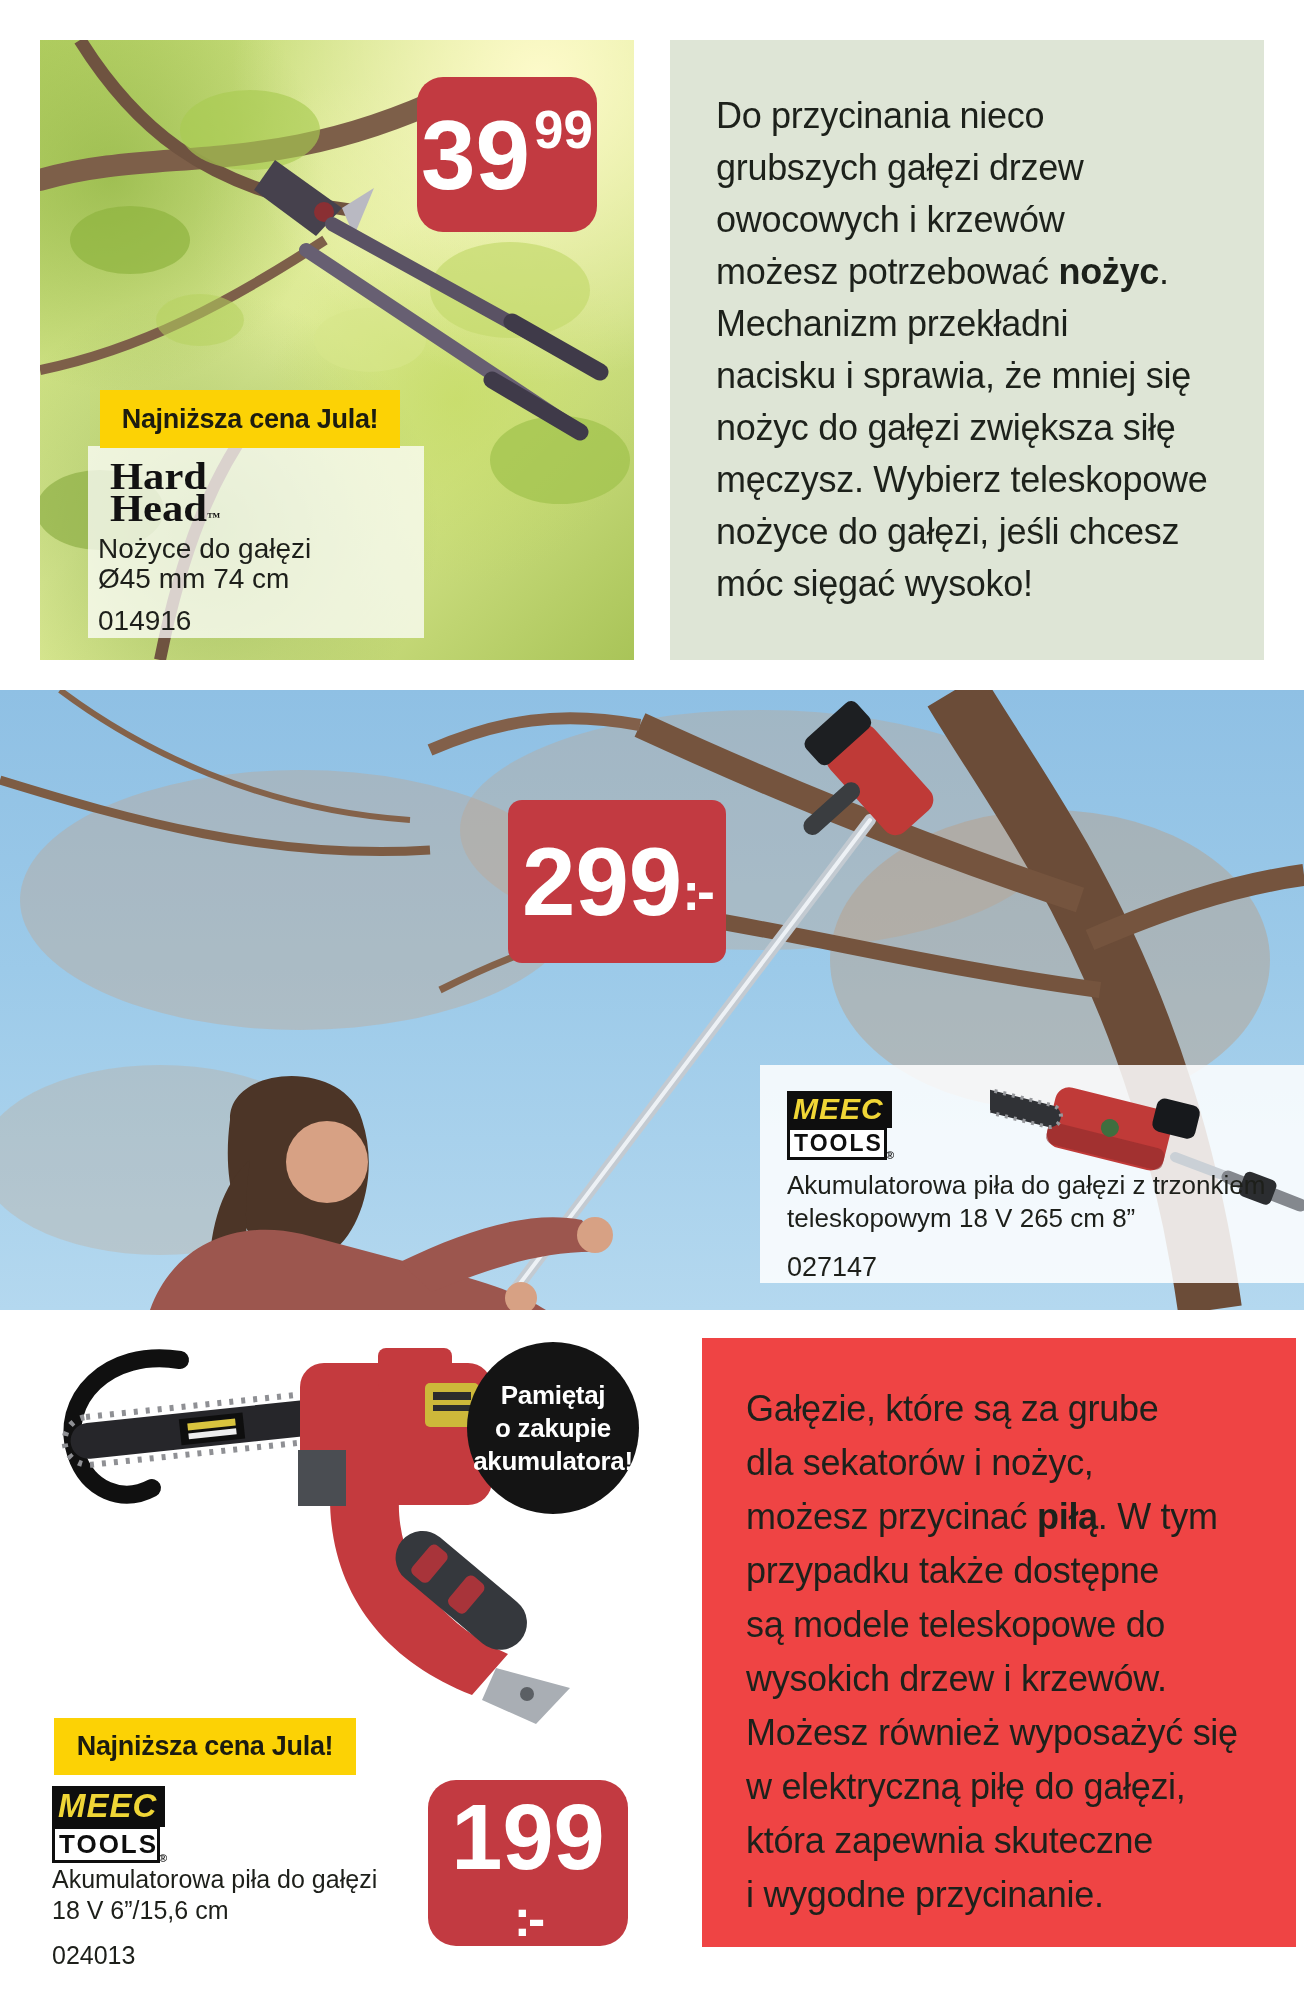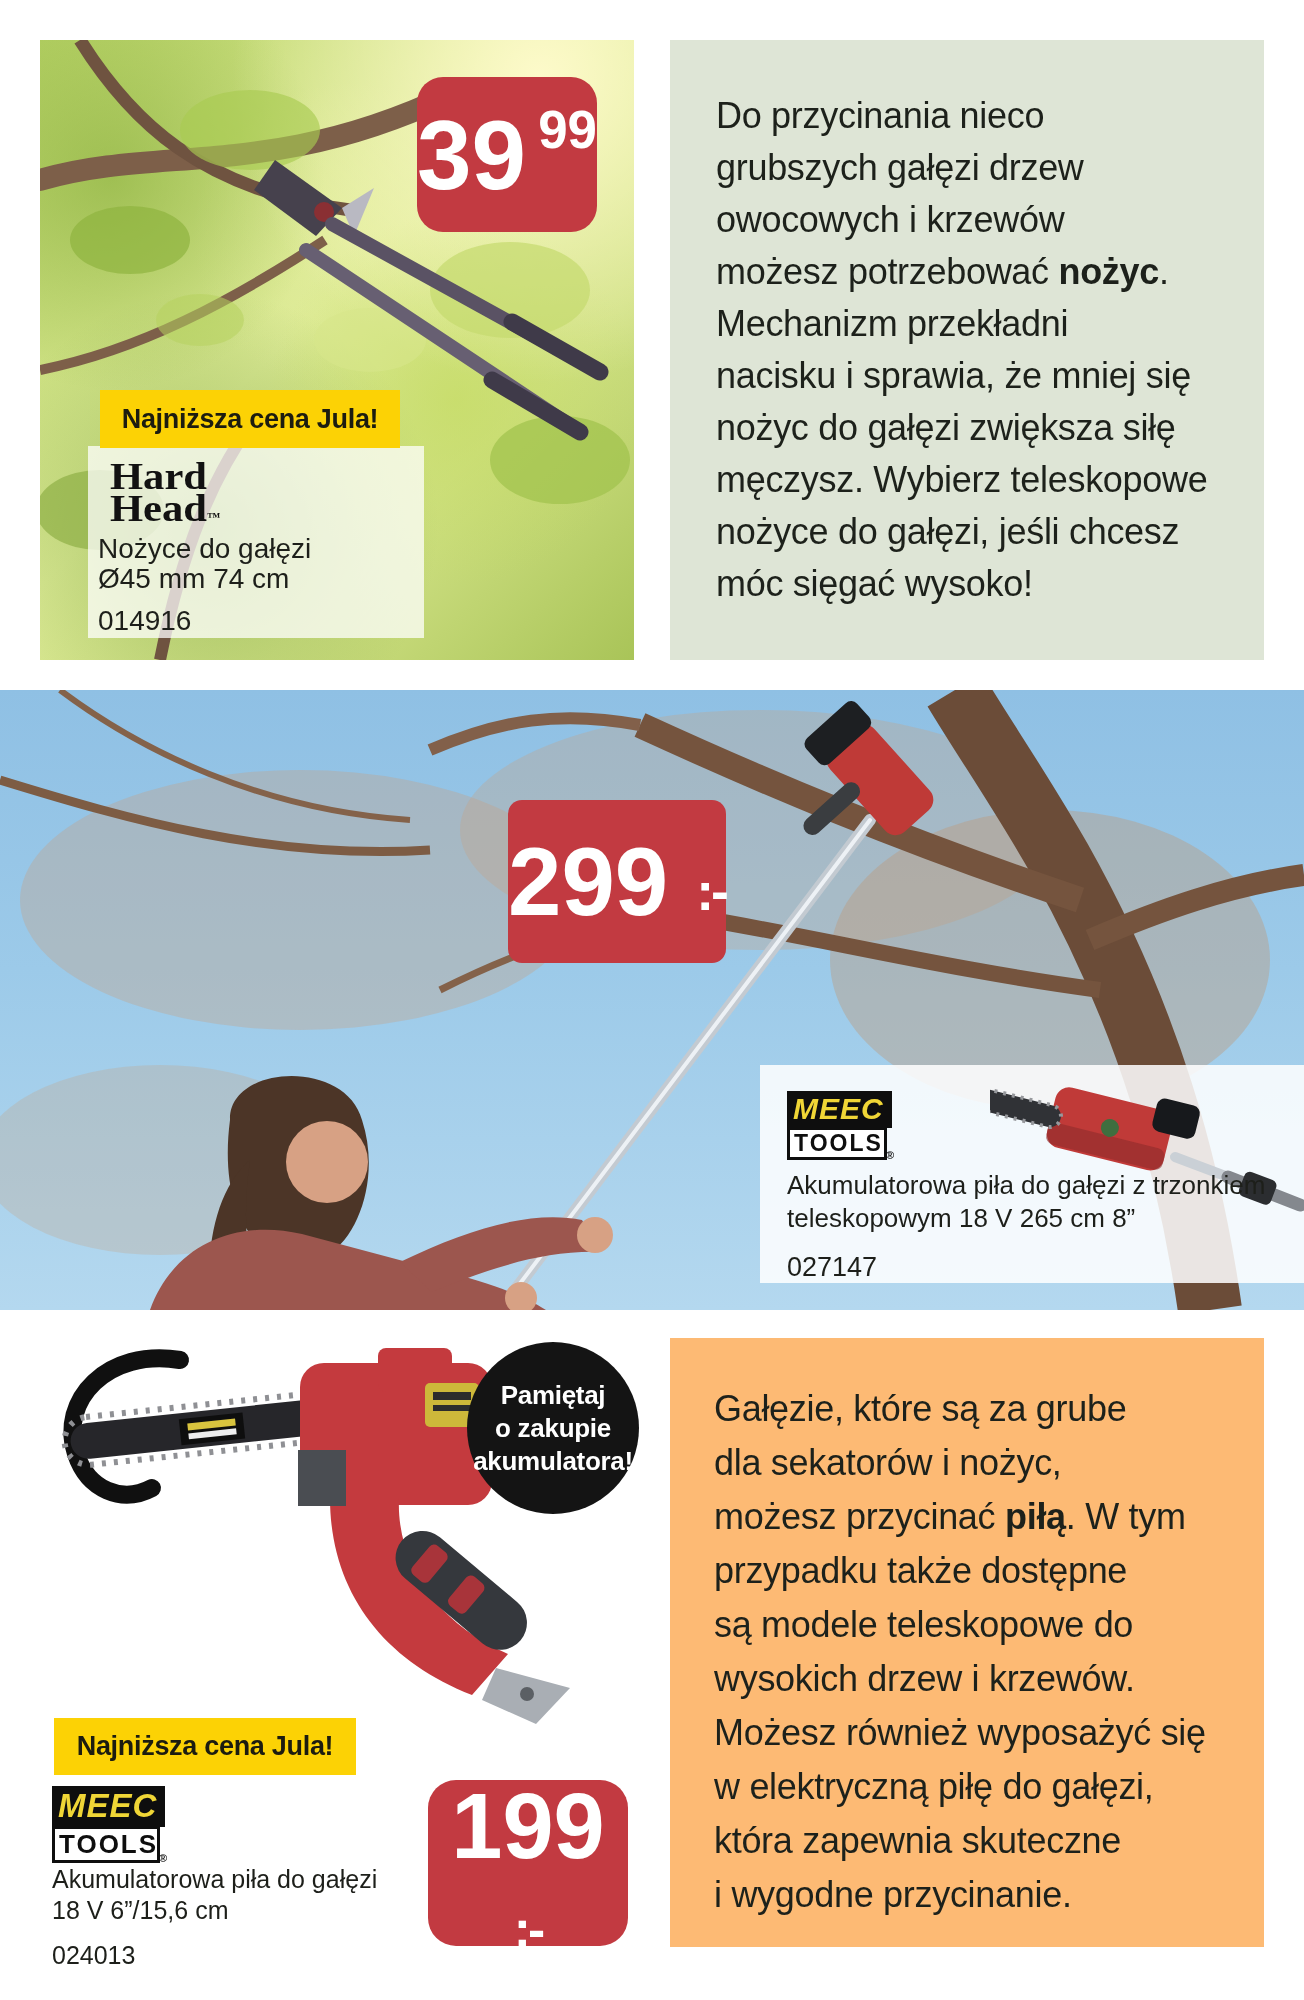--- a/index.html
+++ b/index.html
@@ -13,28 +13,28 @@
     background:
       radial-gradient(circle at 84% 6%, rgba(255,251,205,.95), rgba(255,247,190,0) 40%),
       radial-gradient(circle at 12% 22%, rgba(128,168,52,.55), rgba(128,168,52,0) 30%),
       radial-gradient(circle at 70% 58%, rgba(196,219,96,.65), rgba(196,219,96,0) 34%),
       radial-gradient(circle at 28% 78%, rgba(110,152,54,.5), rgba(110,152,54,0) 36%),
       radial-gradient(circle at 52% 32%, rgba(228,238,158,.75), rgba(228,238,158,0) 30%),
       linear-gradient(135deg,#b7d266 0%,#dcea95 45%,#cfe083 70%,#a9c458 100%);
   }
   .mid-photo{background:linear-gradient(180deg,#8fc0e4 0%,#9ccae9 45%,#b4d8ef 100%);}
   .text-panel-green{background:#dee5d6;}
-  .text-panel-peach{background:#fdba74;}
+  .text-panel-peach{background:#ef4444;margin-left:32px;}
   .flyer-par{font-size:36px;line-height:52px;letter-spacing:-.3px;color:#1d211b;}
   .flyer-par div{white-space:nowrap;}
   .flyer-par strong{font-weight:bold;}
   .peach-par{line-height:54px;}
 
   
-  .price-badge{background:#c23a41;color:#fff;display:flex;align-items:center;justify-content:space-between;
+  .price-badge{background:#c23a41;color:#fff;display:flex;align-items:center;justify-content:center;
                font-weight:bold;}
   .r26{border-radius:26px;} .r28{border-radius:28px;flex-direction:column;} .r30{border-radius:14px;}
   .price-main{line-height:1;}
   .price-sup{font-size:.54em;line-height:1;position:relative;top:-24px;margin-left:4px;}
   .price-suffix{font-size:.56em;line-height:1;letter-spacing:-3px;position:relative;top:10px;}
   .yellow-badge{background:#fcd205;color:#1c1c10;font-weight:bold;font-size:27px;
                 display:flex;align-items:center;justify-content:center;letter-spacing:-.3px;}
   .circle-badge{background:#141414;border-radius:50%;color:#ffffff;text-align:center;
                 display:flex;flex-direction:column;align-items:center;justify-content:center;
                 font-size:26px;font-weight:bold;line-height:33px;letter-spacing:-.3px;}

